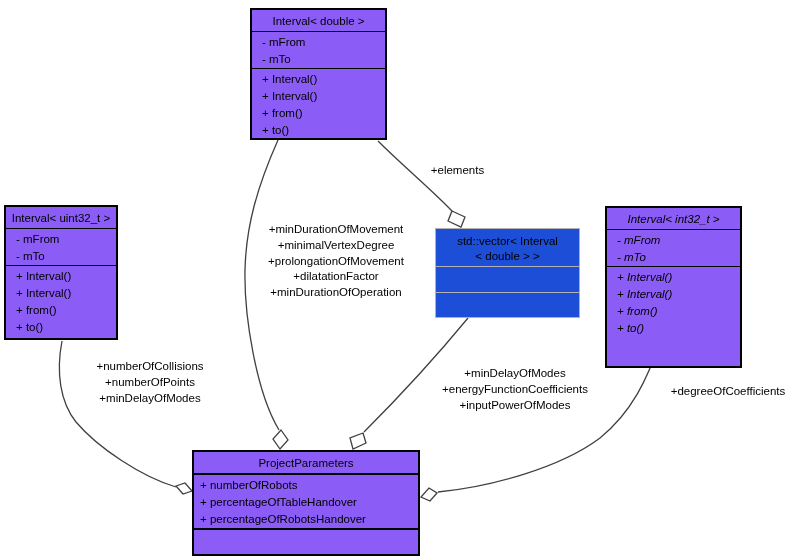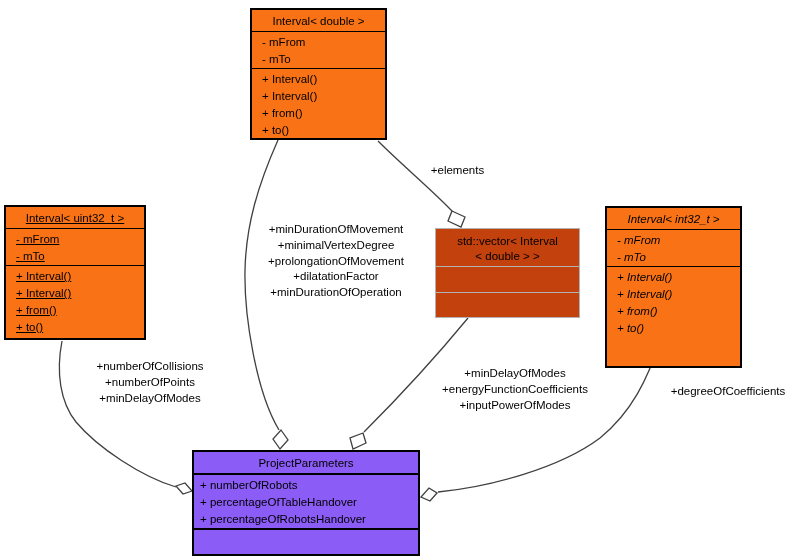--- a/index.html
+++ b/index.html
@@ -3,22 +3,22 @@
 <meta charset="utf-8">
 <style>
   html,body { margin:0; padding:0; background:#fff; }
   .canvas {
     position:relative; width:805px; height:560px; background:#ffffff;
     font-family:"Liberation Sans", sans-serif; color:#000; overflow:hidden;
   }
   svg.edges { position:absolute; left:0; top:0; width:805px; height:560px; }
 
   .uml-box { position:absolute; box-sizing:border-box; display:flex; flex-direction:column; }
-  .box-plain { background:#f97316; border:2px solid #000000; }
-  .box-vector { background:#c2410c; border:1px solid #b2b2b2; }
+  .box-plain { background:#8b5cf6; border:2px solid #000000; }
+  .box-vector { background:#1d4ed8; border:1px solid #b2b2b2; }
   .box-main  { background:#8b5cf6; border:2px solid #000000; }
 
   .uml-title { text-align:center; font-size:11.5px; line-height:15px; padding:4px 2px 2px; white-space:nowrap; }
   .sec { box-sizing:border-box; }
   .box-plain .sec { border-top:1.5px solid #000; padding:2px 4px 0; }
   .box-main  .sec { border-top:2px solid #000; padding:2px 0 0; }
   .box-vector .sec { border-top:1px solid #b2b2b2; }
   .sec.grow { flex:1; }
   .memline { font-size:11.5px; line-height:17px; padding:0 3px 0 6px; white-space:nowrap; }
 
@@ -55,21 +55,21 @@
       <div class="memline">- mTo</div>
     </div>
     <div class="sec grow">
       <div class="memline">+ Interval()</div>
       <div class="memline">+ Interval()</div>
       <div class="memline">+ from()</div>
       <div class="memline">+ to()</div>
     </div>
   </div>
 
-  <div class="uml-box box-plain" style="left:4px; top:205px; width:142px; height:135px;text-decoration:underline;">
+  <div class="uml-box box-plain" style="left:4px; top:205px; width:114px; height:135px;">
     <div class="uml-title">Interval&lt; uint32_t &gt;</div>
     <div class="sec">
       <div class="memline">- mFrom</div>
       <div class="memline">- mTo</div>
     </div>
     <div class="sec grow">
       <div class="memline">+ Interval()</div>
       <div class="memline">+ Interval()</div>
       <div class="memline">+ from()</div>
       <div class="memline">+ to()</div>

